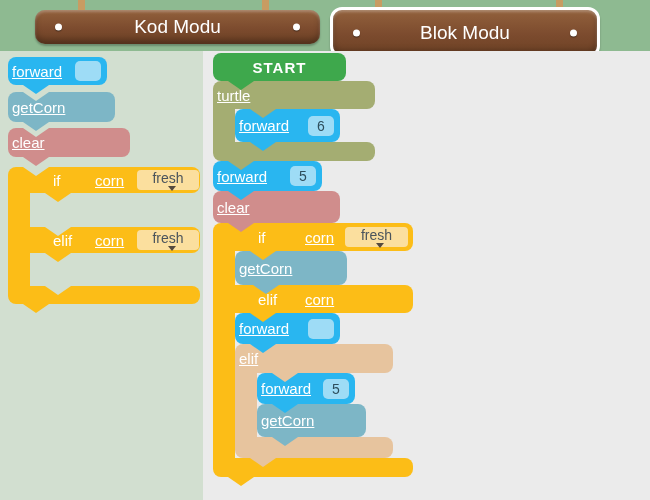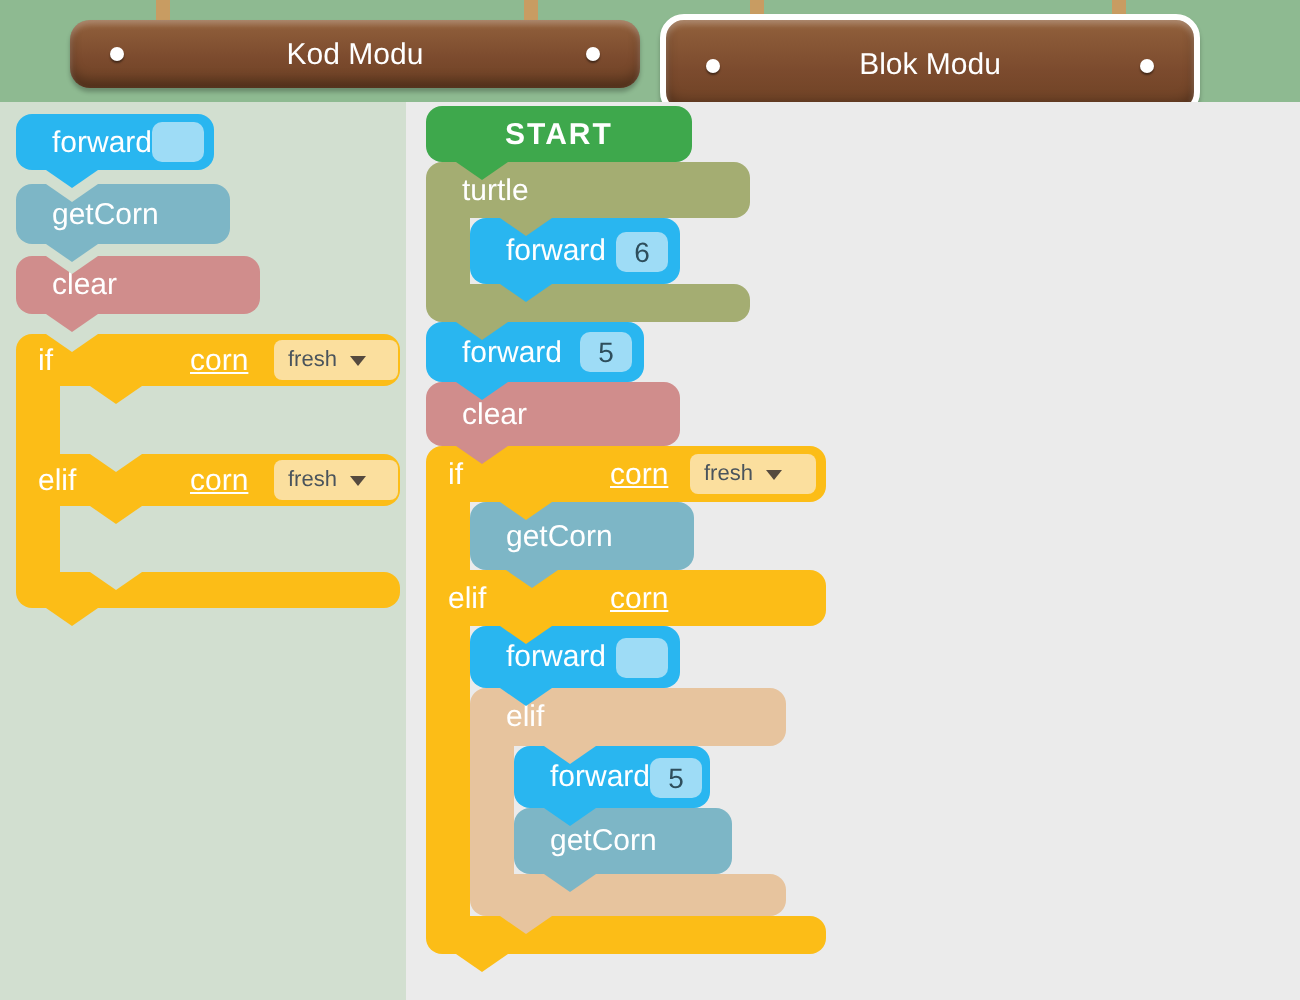--- a/index.html
+++ b/index.html
@@ -8,21 +8,21 @@
     font-family:"Liberation Sans",sans-serif;background:#ebebeb;
   }
   
   .header{position:absolute;left:0;top:0;width:650px;height:51px;background:#8eba91;}
   .stick{position:absolute;top:0;width:7px;height:14px;background:#c89c62;border-radius:0 0 2px 2px;}
   .sign{
     position:absolute;box-sizing:border-box;border-radius:10px;
     background:linear-gradient(180deg,#92613c 0%,#7c4b2e 55%,#6d4124 100%);
     box-shadow:inset 0 2px 3px rgba(255,255,255,.28), inset 0 -4px 6px rgba(0,0,0,.28), 0 2px 2px rgba(0,0,0,.25);
     display:flex;align-items:center;justify-content:center;
-    color:#fff;font-size:15px;cursor:pointer;
+    color:#fff;font-size:19px;cursor:pointer;
   }
   .sign.selected{border:3px solid #fff;border-radius:12px;}
   .nail{position:absolute;top:50%;transform:translateY(-50%);width:7px;height:7px;border-radius:50%;
         background:#fff;box-shadow:0 1px 1px rgba(0,0,0,.45);}
   .nail.left{left:20px}.nail.right{right:20px}
 
   
   .toolbox{position:absolute;left:0;top:51px;width:203px;height:449px;background:#d2dfd0;}
   .workspace{position:absolute;left:203px;top:51px;width:447px;height:449px;background:#ebebeb;}
 
@@ -37,28 +37,28 @@
     clip-path:polygon(0 0,100% 0,50% 100%);
   }
   .tabbed::after{ 
     content:"";position:absolute;bottom:-9px;left:var(--tx,15px);width:26px;height:9px;
     background:var(--self);clip-path:polygon(0 0,100% 0,50% 100%);z-index:3;
   }
   .spine{position:absolute;background:var(--self);}
   .bar-top{border-radius:8px 8px 8px 0;}
   .bar-mid{border-radius:0 8px 8px 0;}
   .bar-bottom{border-radius:0 8px 8px 8px;}
-  .lbl{padding-left:18px;white-space:nowrap;}
-  .lbl-cond{padding-left:11px;}
+  .lbl{padding-left:4px;white-space:nowrap;text-decoration:underline;}
+  .lbl-cond{margin-left:45px;}
   .start-block{justify-content:center;font-weight:bold;letter-spacing:1px;}
   .corn{position:absolute;white-space:nowrap;text-decoration:underline;}
   .dd{
     position:absolute;top:50%;transform:translateY(-50%);height:20px;
     display:flex;align-items:center;background:#fbdf9e;border-radius:4px;
-    color:#4a545c;font-size:11px;padding:0 7px;box-sizing:border-box;cursor:pointer;
+    color:#4a545c;font-size:14px;padding:0 7px;box-sizing:border-box;cursor:pointer;flex-direction:column;
   }
   .dd .arr{width:0;height:0;border-left:4px solid transparent;border-right:4px solid transparent;
            border-top:5px solid #554a3e;margin-left:7px;}
   .vbox{
     background:#9edcf6;border-radius:5px;min-width:26px;height:20px;color:#2e4e5c;
     font-size:14px;display:flex;align-items:center;justify-content:center;
     margin-left:auto;margin-right:6px;cursor:text;
   }
   
   .c-blue{--self:#29b6f0;}

